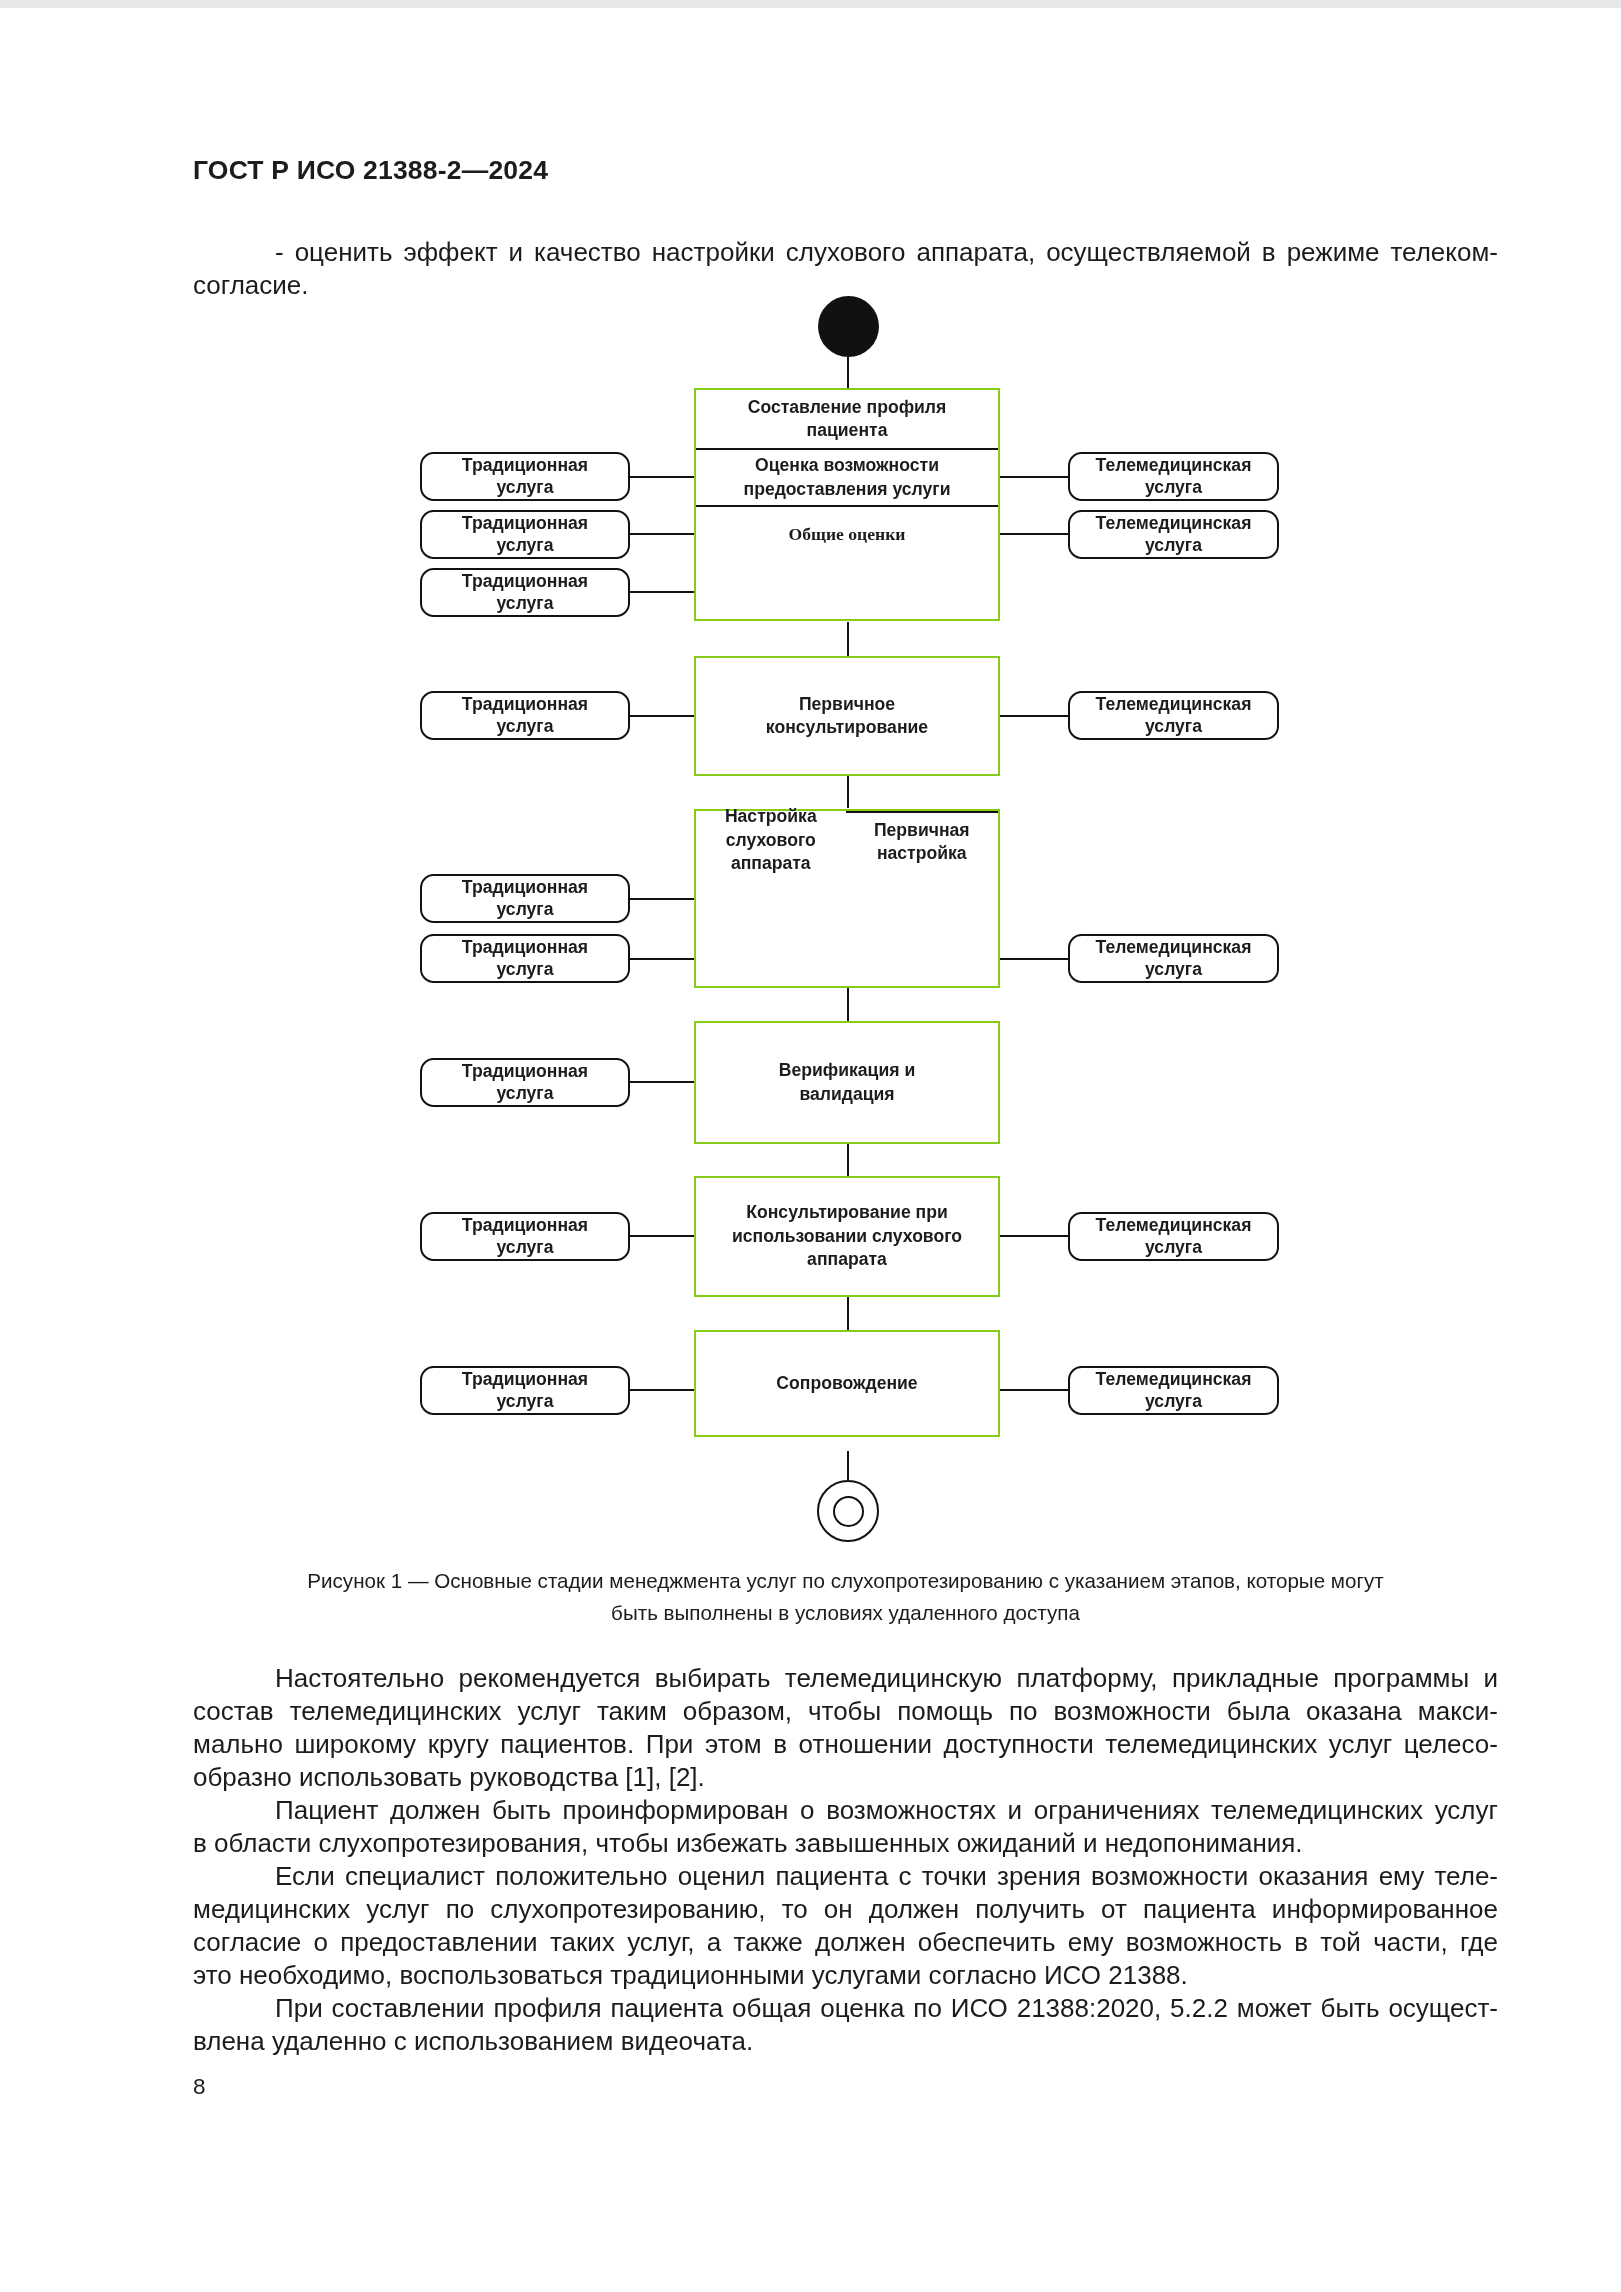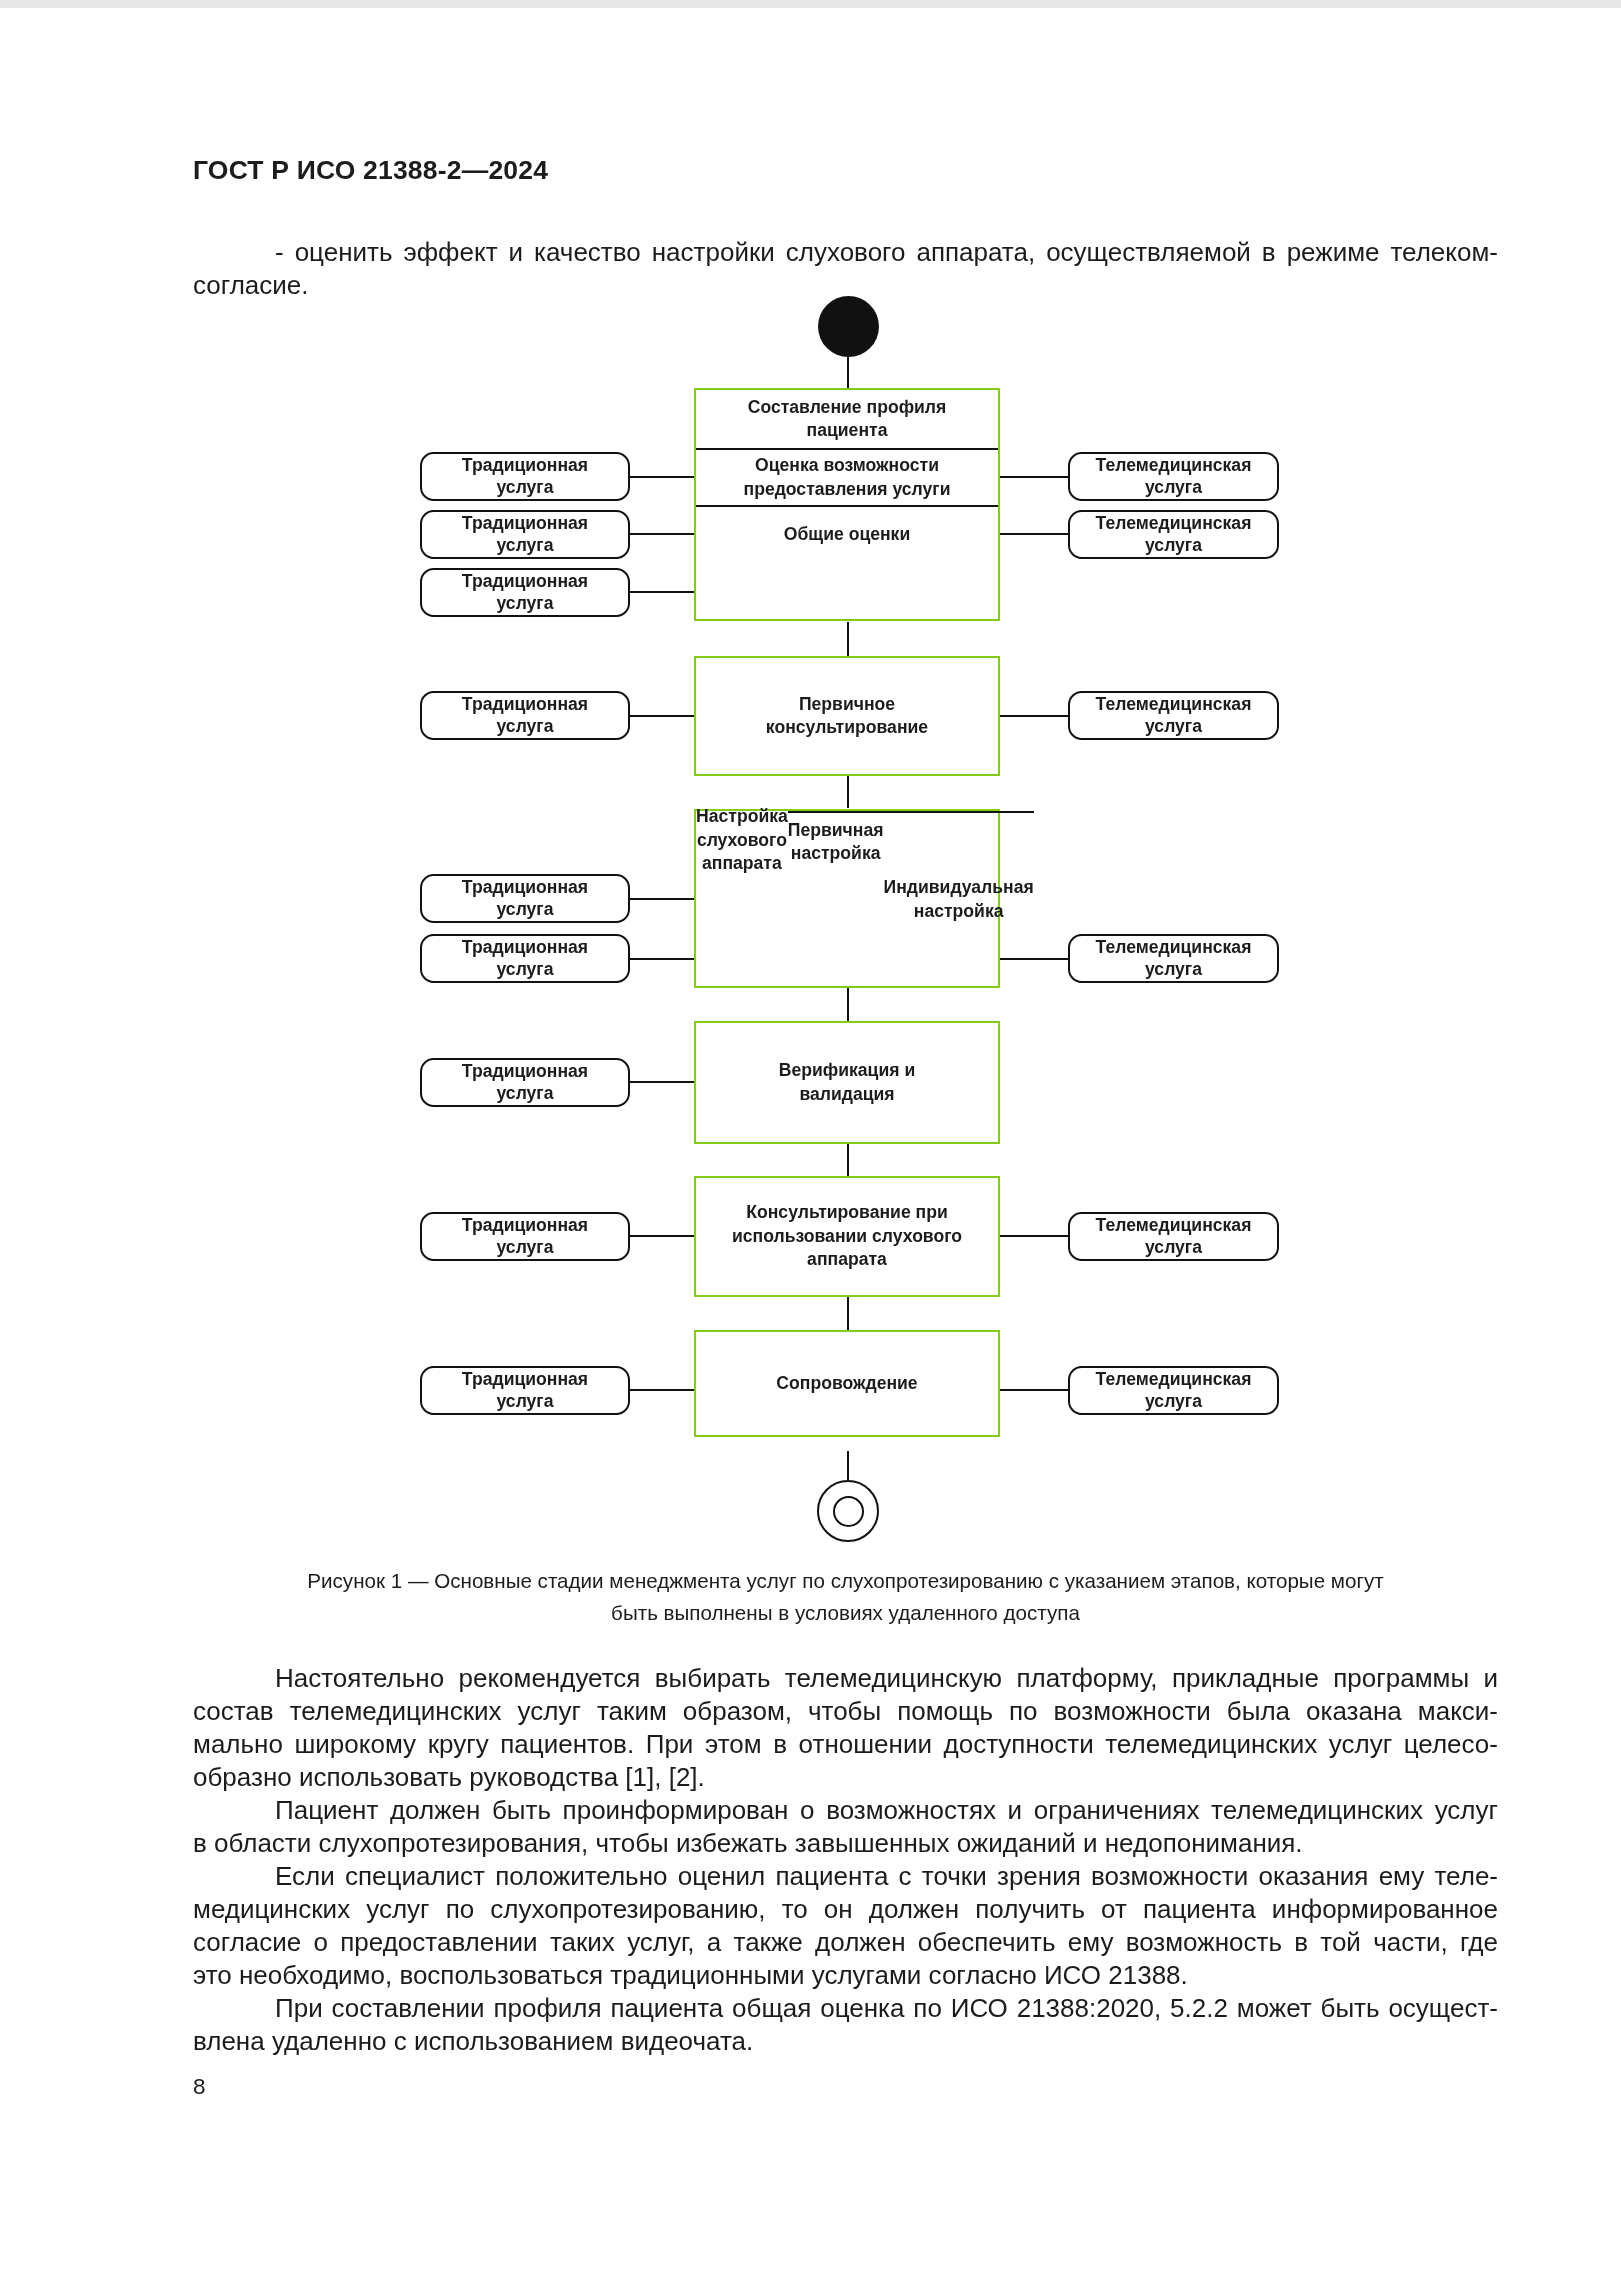--- a/index.html
+++ b/index.html
@@ -148,33 +148,32 @@
     <div class="hline hl-right" style="top:707px;"></div>
     <div class="hline hl-right" style="top:950px;"></div>
     <div class="hline hl-right" style="top:1227px;"></div>
     <div class="hline hl-right" style="top:1381px;"></div>
 
     <div class="fc-box" style="top:380px;height:233px;display:flex;flex-direction:column;">
       <div class="fc-cell" style="height:58px;">Составление профиля
 пациента</div>
       <div class="fc-cell" style="height:57px;">Оценка возможности
 предоставления услуги</div>
-      <div class="fc-cell" style="height:58px;">Общие оценки</div>
+      <div class="fc-cell" style="height:58px;font-family:Liberation Serif, serif;">Общие оценки</div>
     </div>
 
     <div class="fc-box" style="top:648px;height:120px;">
       <div class="fc-label">Первичное
 консультирование</div>
     </div>
 
     <div class="fc-box" style="top:801px;height:179px;display:flex;flex-direction:row;">
       <div class="fc-cell" style="height:59px;">Настройка слухового
 аппарата</div>
       <div class="fc-cell" style="height:60px;">Первичная настройка</div>
-      <div class="fc-cell" style="flex:1;">Индивидуальная настройка</div>
     </div>
 
     <div class="fc-box" style="top:1013px;height:123px;">
       <div class="fc-label">Верификация и
 валидация</div>
     </div>
 
     <div class="fc-box" style="top:1168px;height:121px;">
       <div class="fc-label">Консультирование при
 использовании слухового

